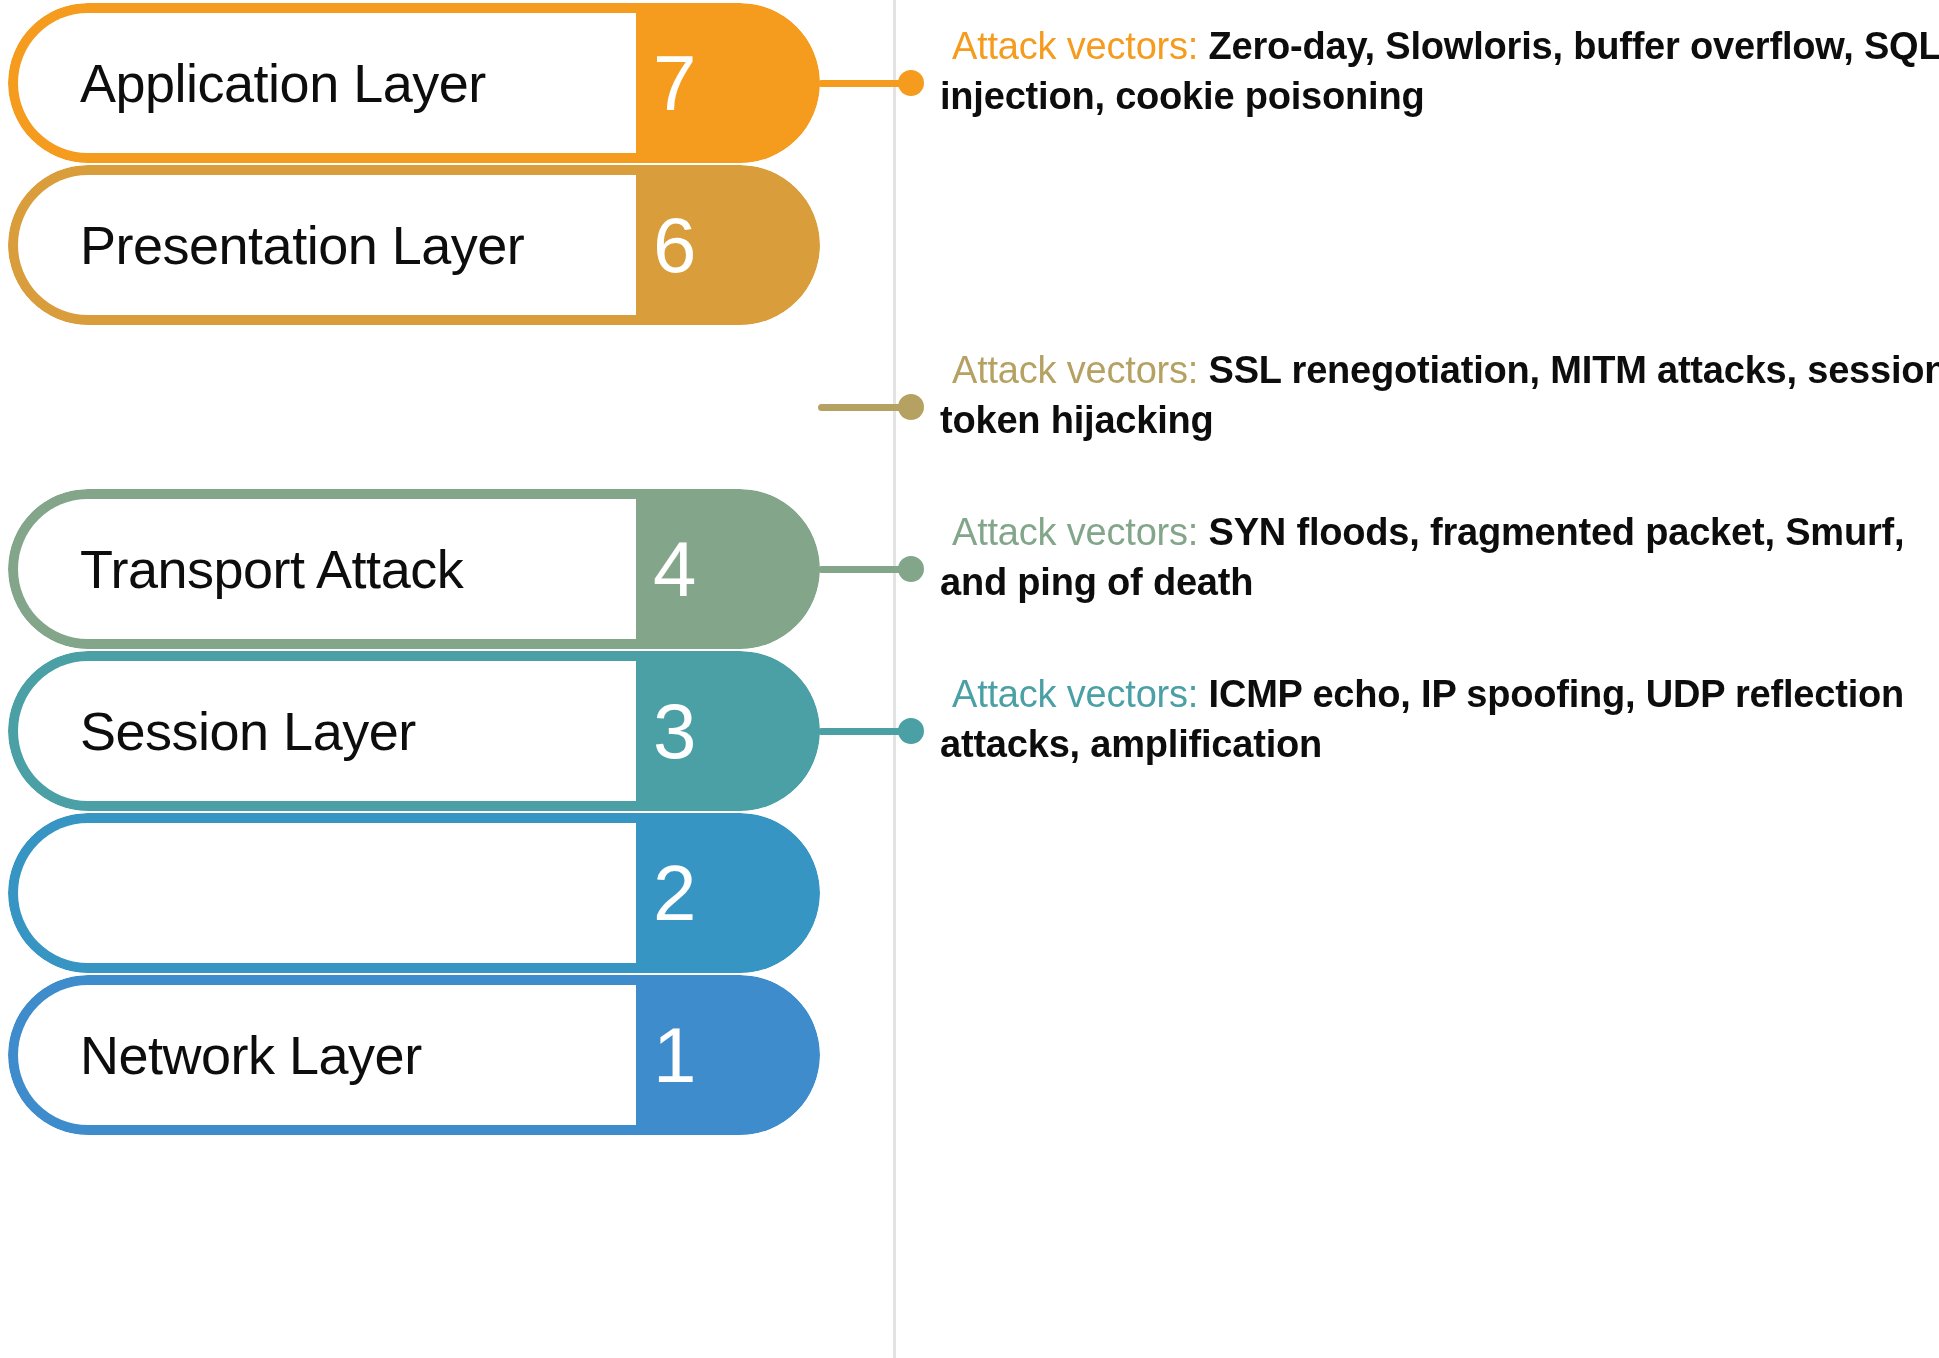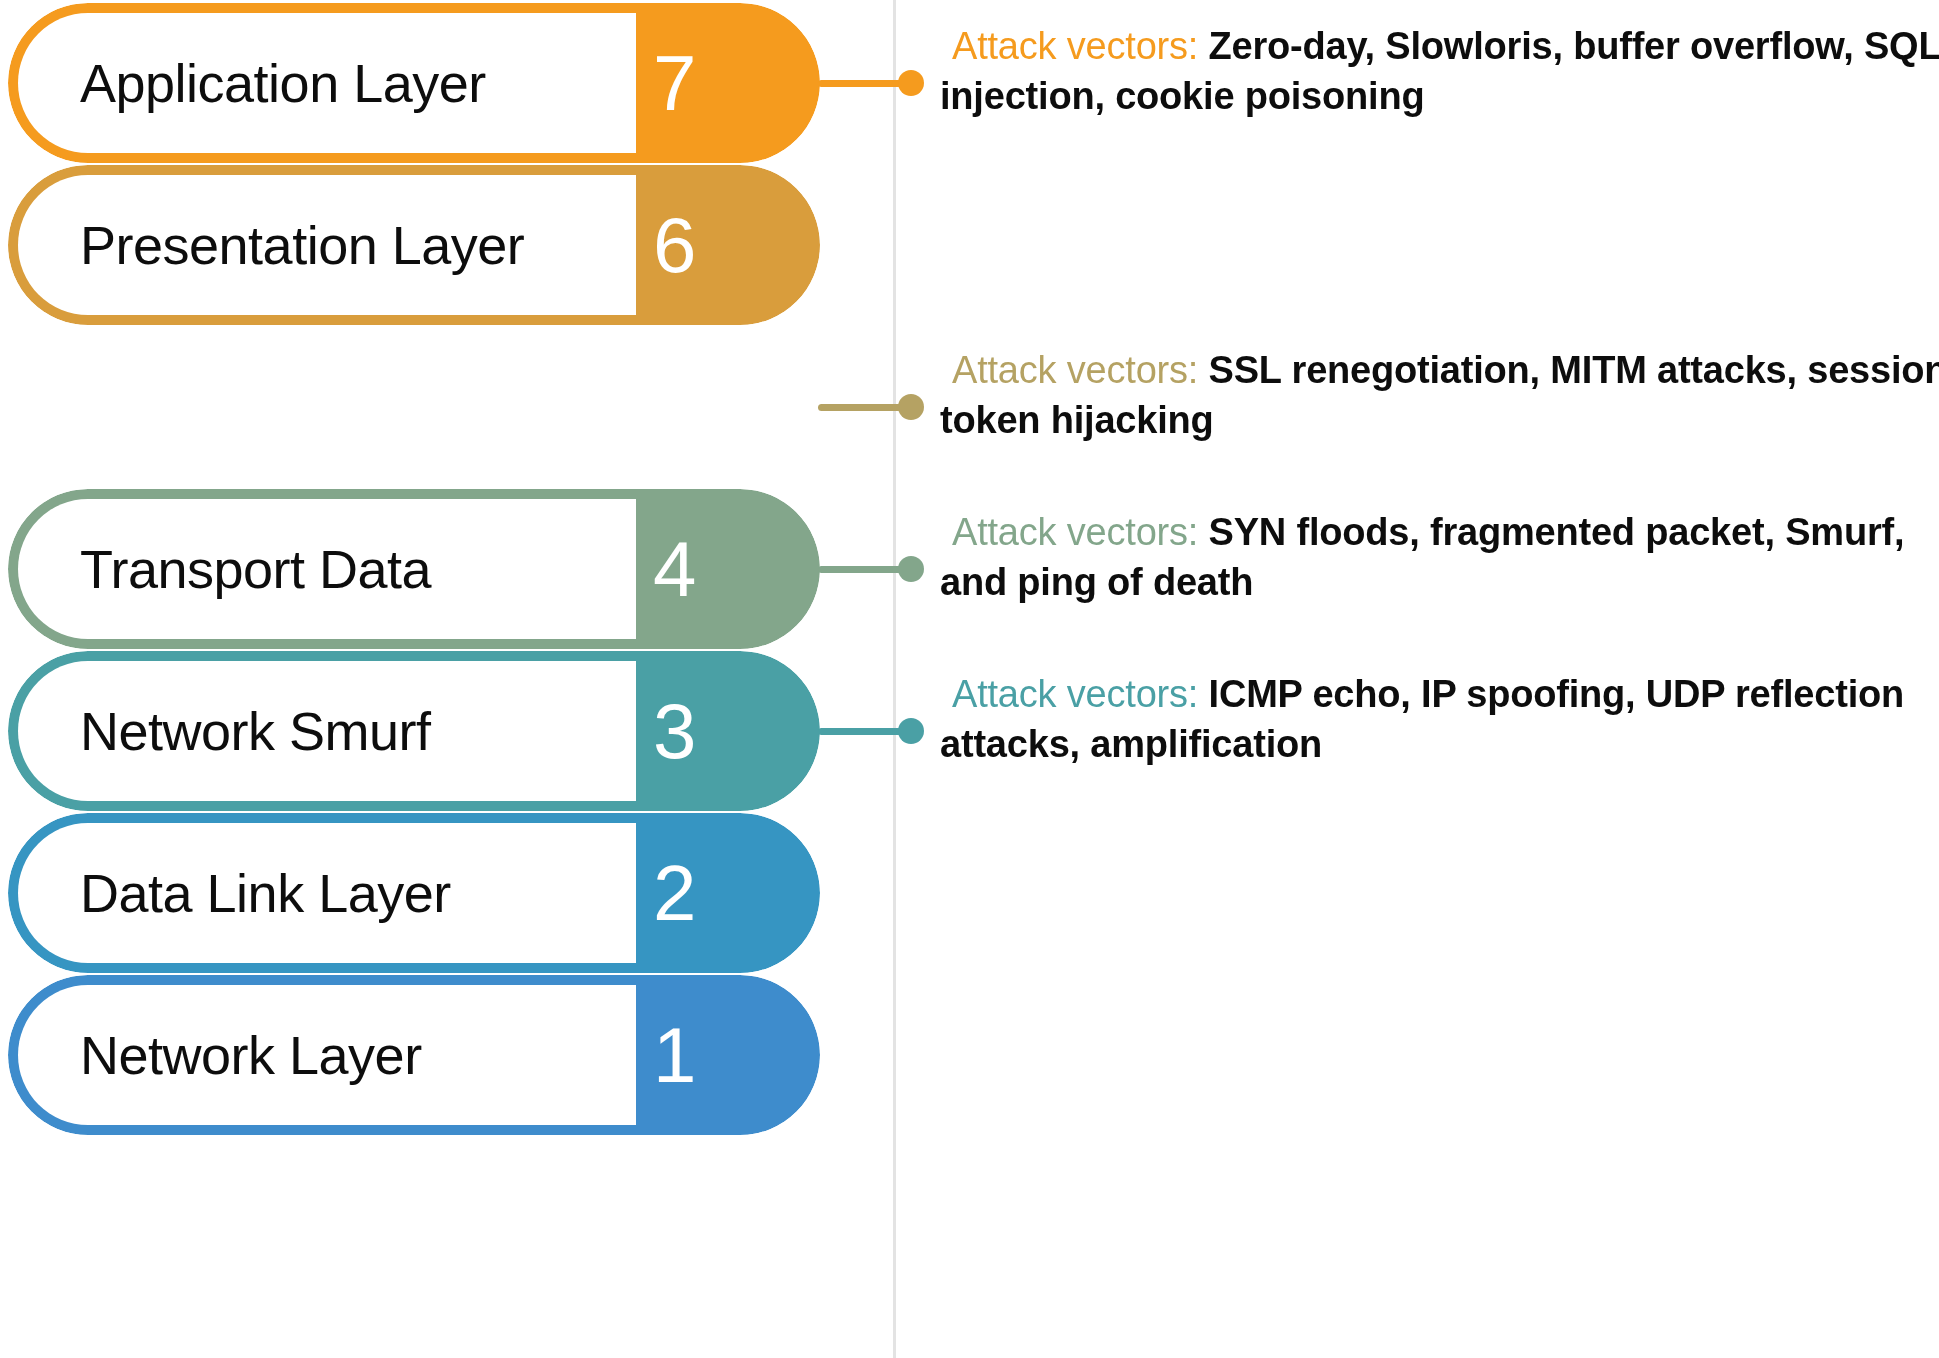--- a/index.html
+++ b/index.html
@@ -162,47 +162,46 @@
         <div class="connector">
           <div class="connector-line" style="background: rgb(181, 162, 99);"></div>
           <div class="connector-dot" style="background: rgb(181, 162, 99);"></div>
         </div>
         <div class="annotation" style="top: 18px;"><span class="lead" style="color: rgb(181, 162, 99);">Attack vectors:</span> <span>SSL renegotiation, MITM attacks, session token hijacking</span></div>
       </div>
       <div class="row" style="top: 489px;">
         <div class="pill">
           <div class="pill-fill" style="background: rgb(131, 166, 139);"></div>
           <div class="pill-inner"></div>
-          <div class="layer-name">Transport Data</div>
+          <div class="layer-name">Transport Attack</div>
           <div class="layer-number">4</div>
         </div>
         <div class="connector">
           <div class="connector-line" style="background: rgb(131, 166, 139);"></div>
           <div class="connector-dot" style="background: rgb(131, 166, 139);"></div>
         </div>
         <div class="annotation" style="top: 18px;"><span class="lead" style="color: rgb(131, 166, 139);">Attack vectors:</span> <span>SYN floods, fragmented packet, Smurf, and ping of death</span></div>
       </div>
       <div class="row" style="top: 651px;">
         <div class="pill">
           <div class="pill-fill" style="background: rgb(74, 160, 165);"></div>
           <div class="pill-inner"></div>
-          <div class="layer-name">Network Smurf</div>
+          <div class="layer-name">Session Layer</div>
           <div class="layer-number">3</div>
         </div>
         <div class="connector">
           <div class="connector-line" style="background: rgb(74, 160, 165);"></div>
           <div class="connector-dot" style="background: rgb(74, 160, 165);"></div>
         </div>
         <div class="annotation" style="top: 18px;"><span class="lead" style="color: rgb(74, 160, 165);">Attack vectors:</span> <span>ICMP echo, IP spoofing, UDP reflection attacks, amplification</span></div>
       </div>
       <div class="row" style="top: 813px;">
         <div class="pill">
           <div class="pill-fill" style="background: rgb(54, 149, 194);"></div>
           <div class="pill-inner"></div>
-          <div class="layer-name">Data Link Layer</div>
           <div class="layer-number">2</div>
         </div>
       </div>
       <div class="row" style="top: 975px;">
         <div class="pill">
           <div class="pill-fill" style="background: rgb(62, 140, 204);"></div>
           <div class="pill-inner"></div>
           <div class="layer-name">Network Layer</div>
           <div class="layer-number">1</div>
         </div>

